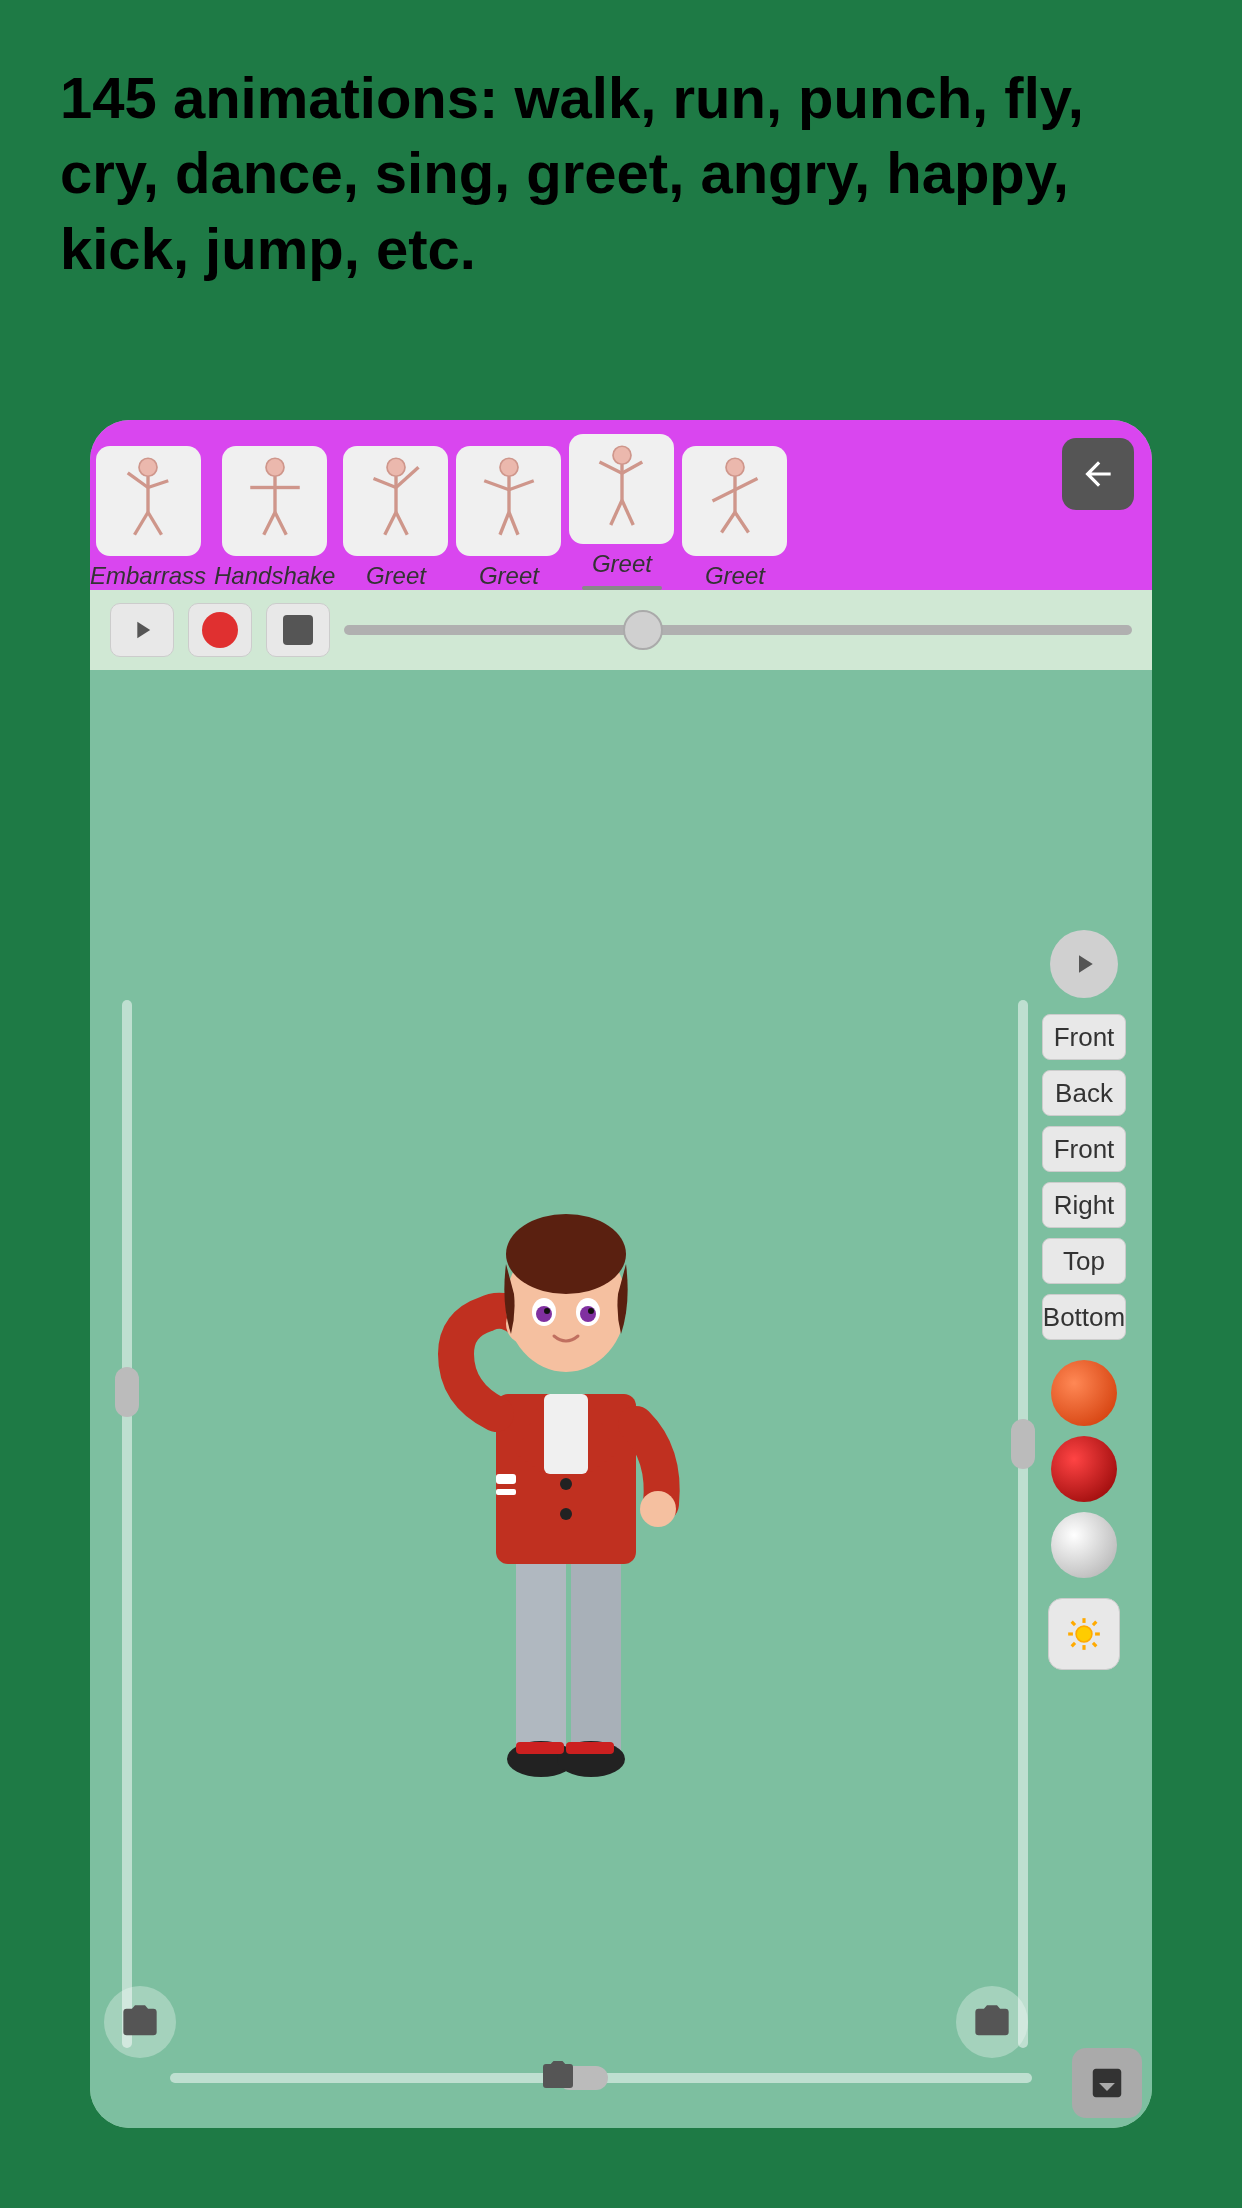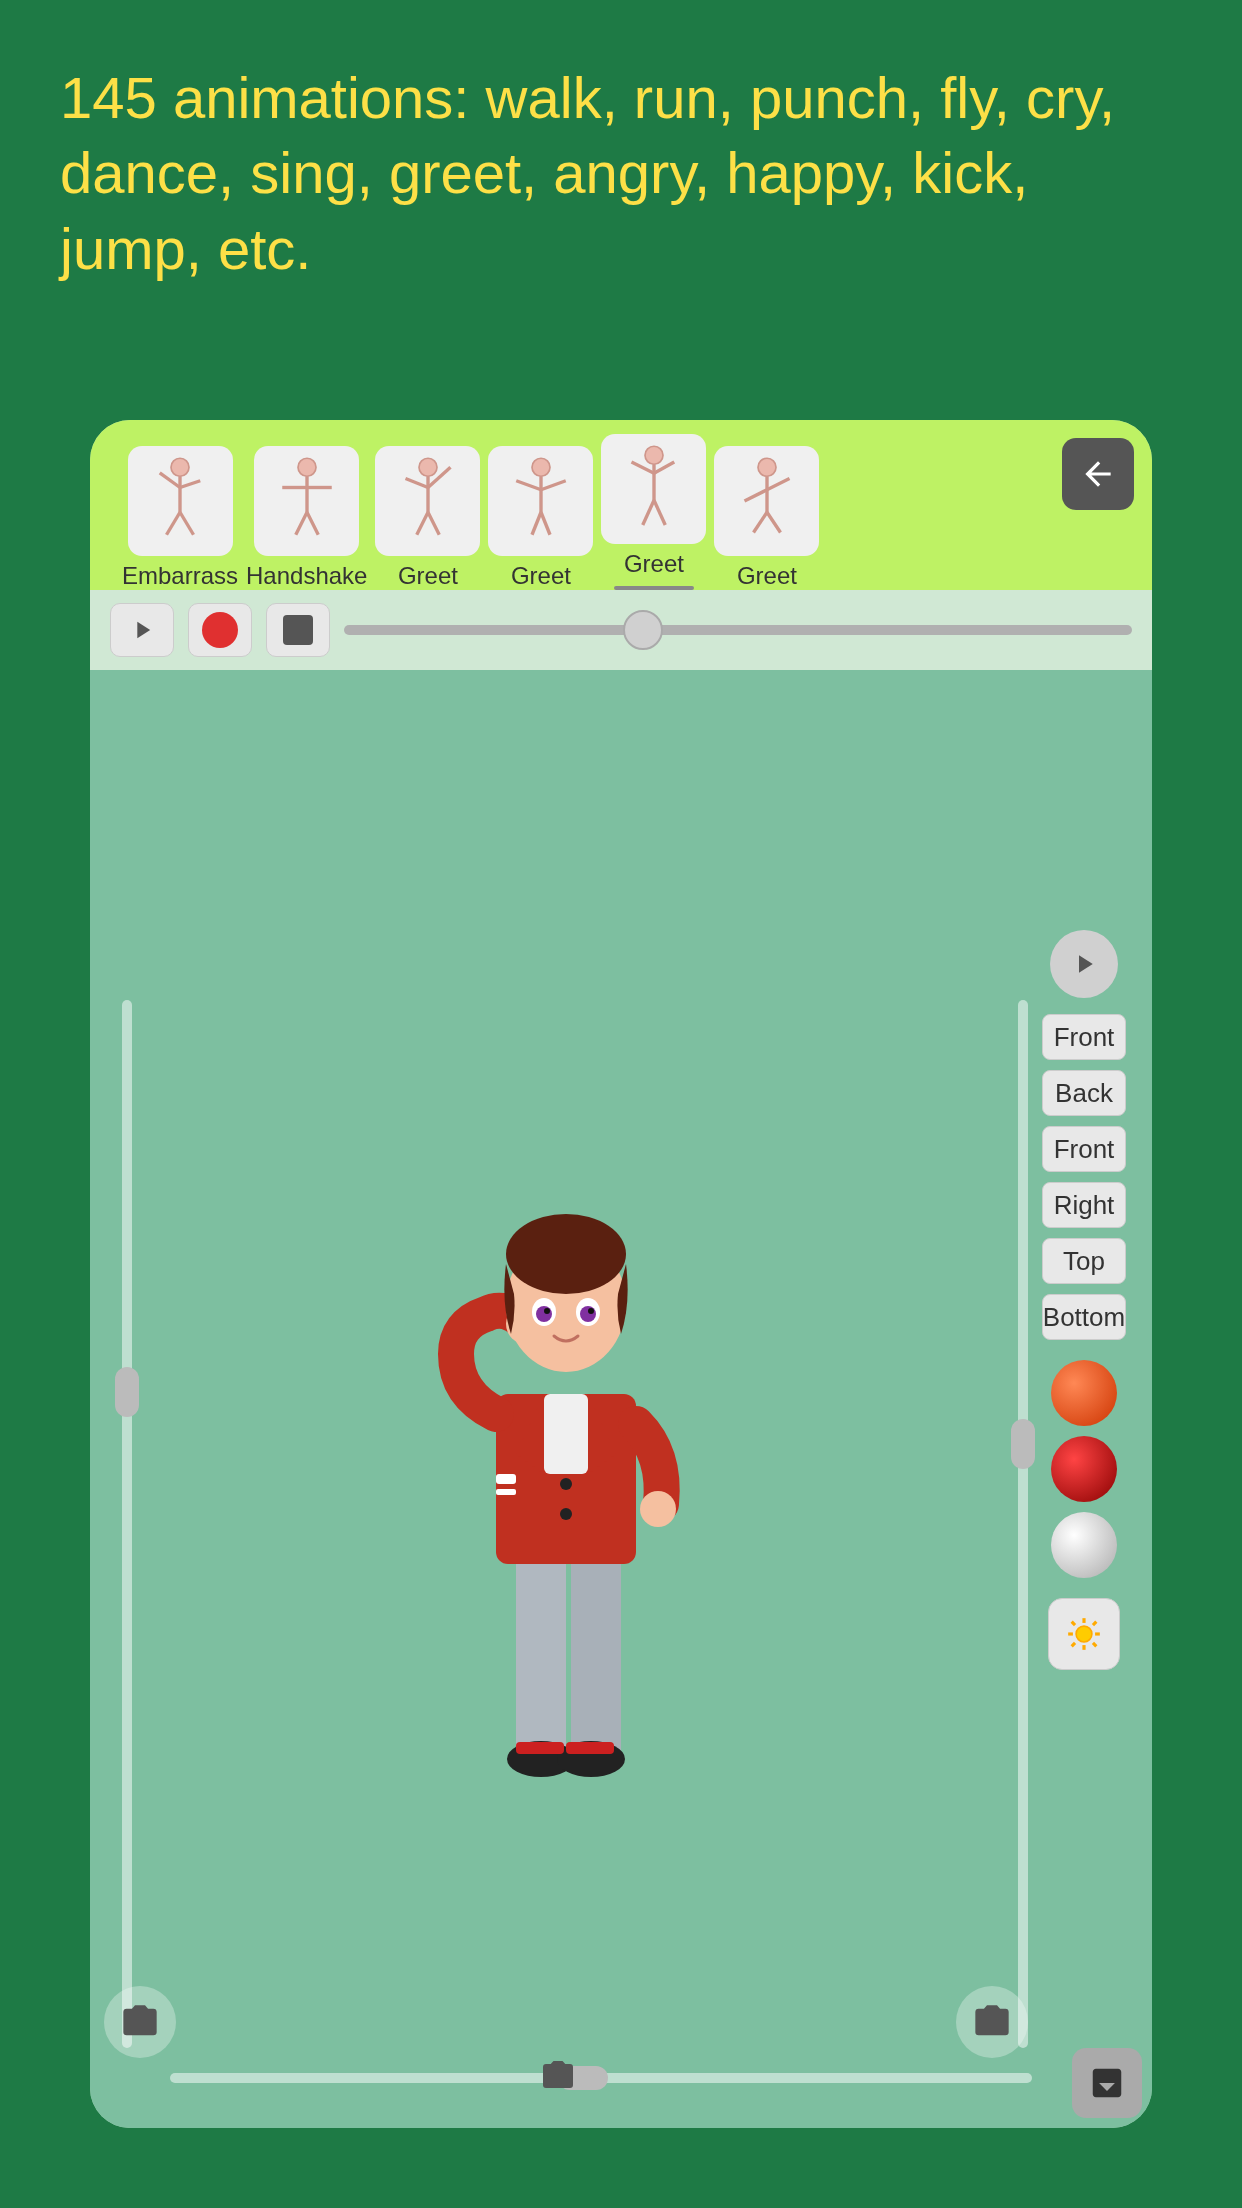--- a/index.html
+++ b/index.html
@@ -16,42 +16,43 @@
     }
     .main-title {
       font-size: 88px;
       font-weight: 900;
       color: #ffffff;
       line-height: 1.1;
       margin-bottom: 20px;
     }
     .subtitle {
       font-size: 58px;
-      font-weight: 400;
-      color: #fde047;
+      font-weight: 700;
+      color: #000000;
       line-height: 1.3;
     }
     .app-panel {
       position: absolute;
       top: 420px;
       left: 90px;
       right: 90px;
       bottom: 80px;
       background: #9ecfb0;
       border-radius: 40px;
       overflow: hidden;
     }
     
     .anim-strip {
-      background: #bef264;
-      padding: 16px 16px 0 32px;
+      background: #d946ef;
+      padding: 16px 16px 0 0;
       display: flex;
       align-items: flex-end;
       gap: 8px;
       height: 170px;
+      font-style: italic;
     }
     .anim-item {
       display: flex;
       flex-direction: column;
       align-items: center;
       gap: 6px;
       flex-shrink: 0;
     }
     .anim-thumb {
       width: 105px;

